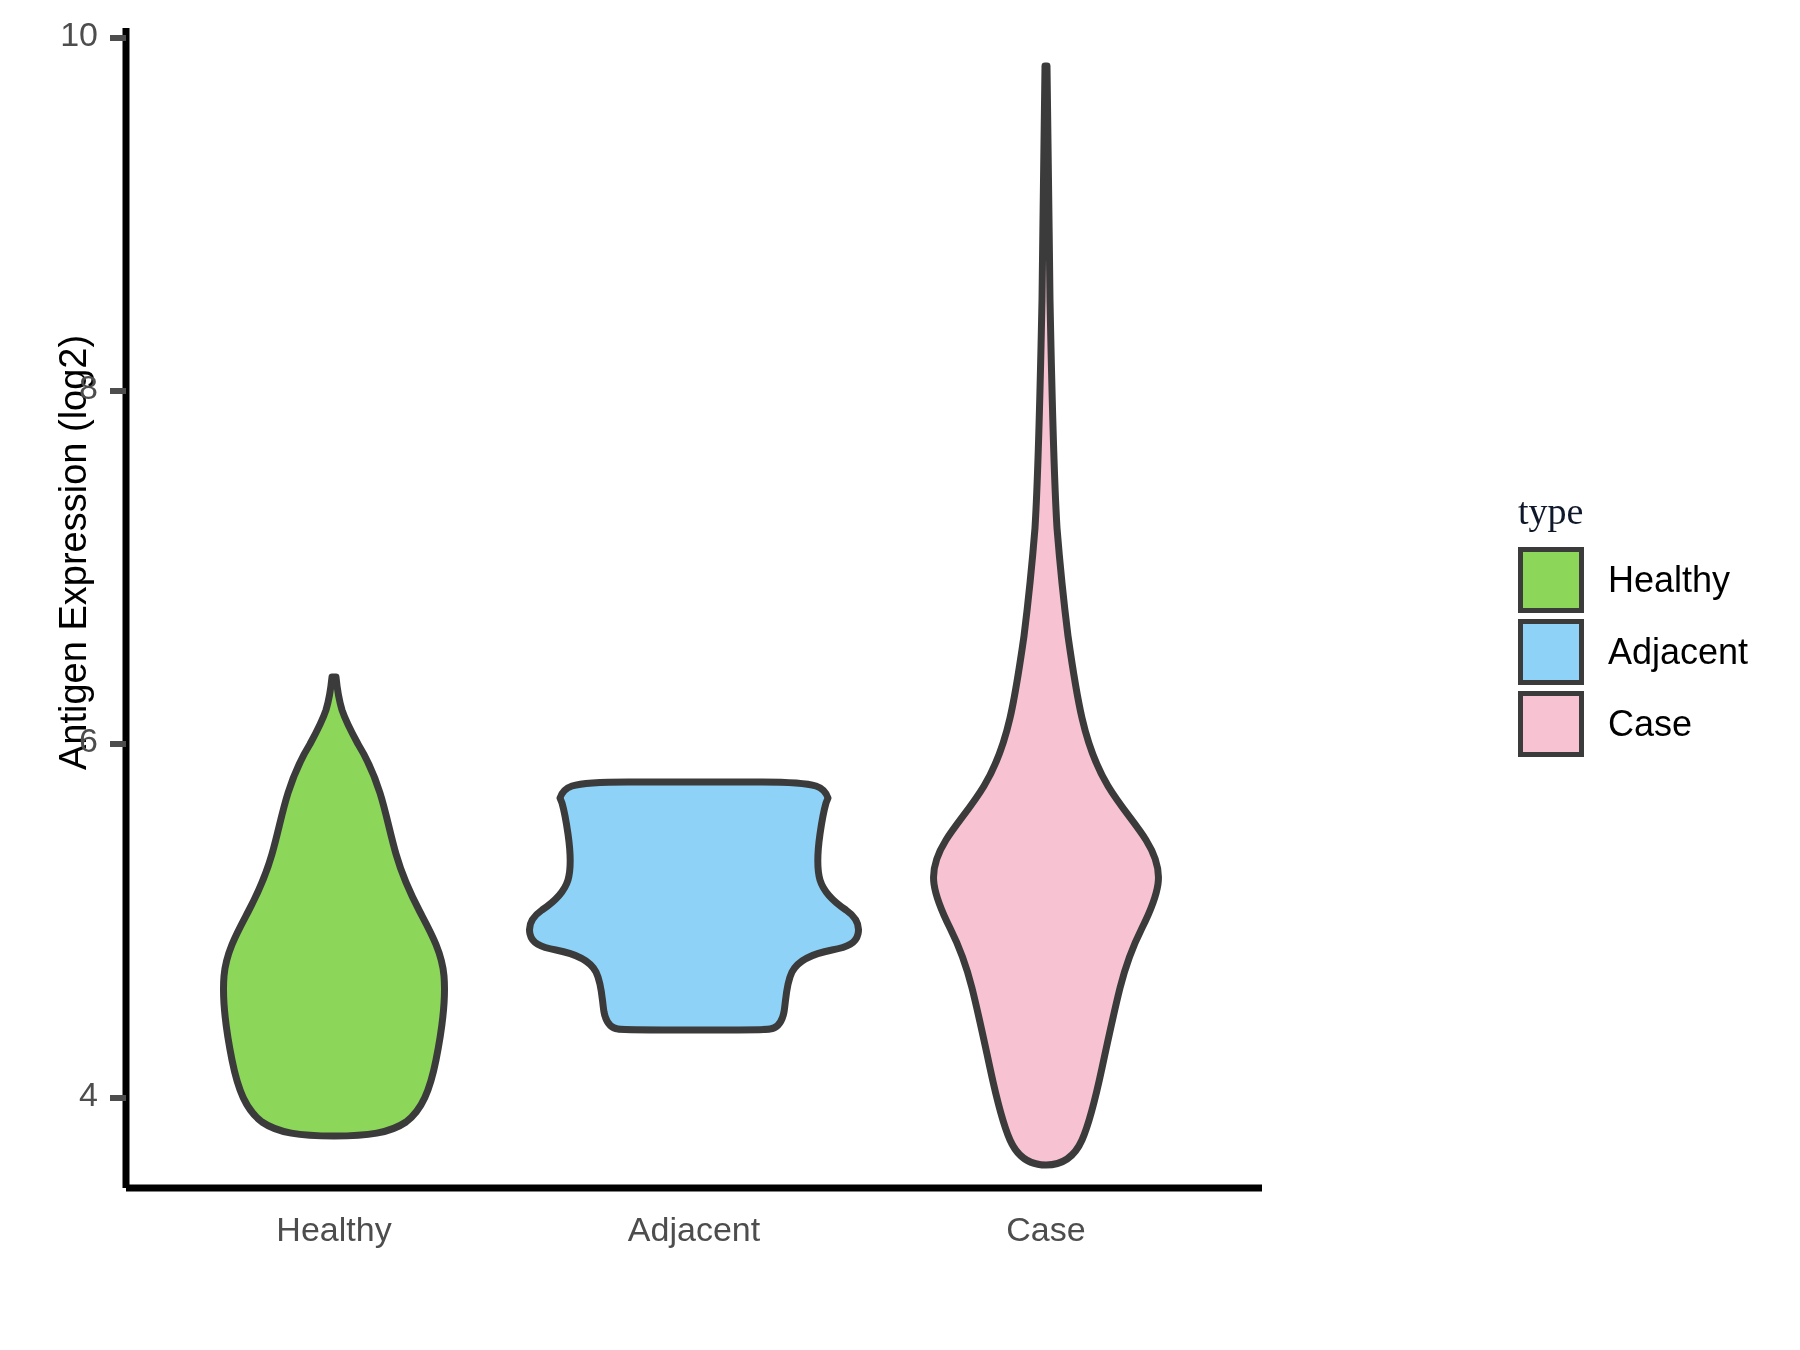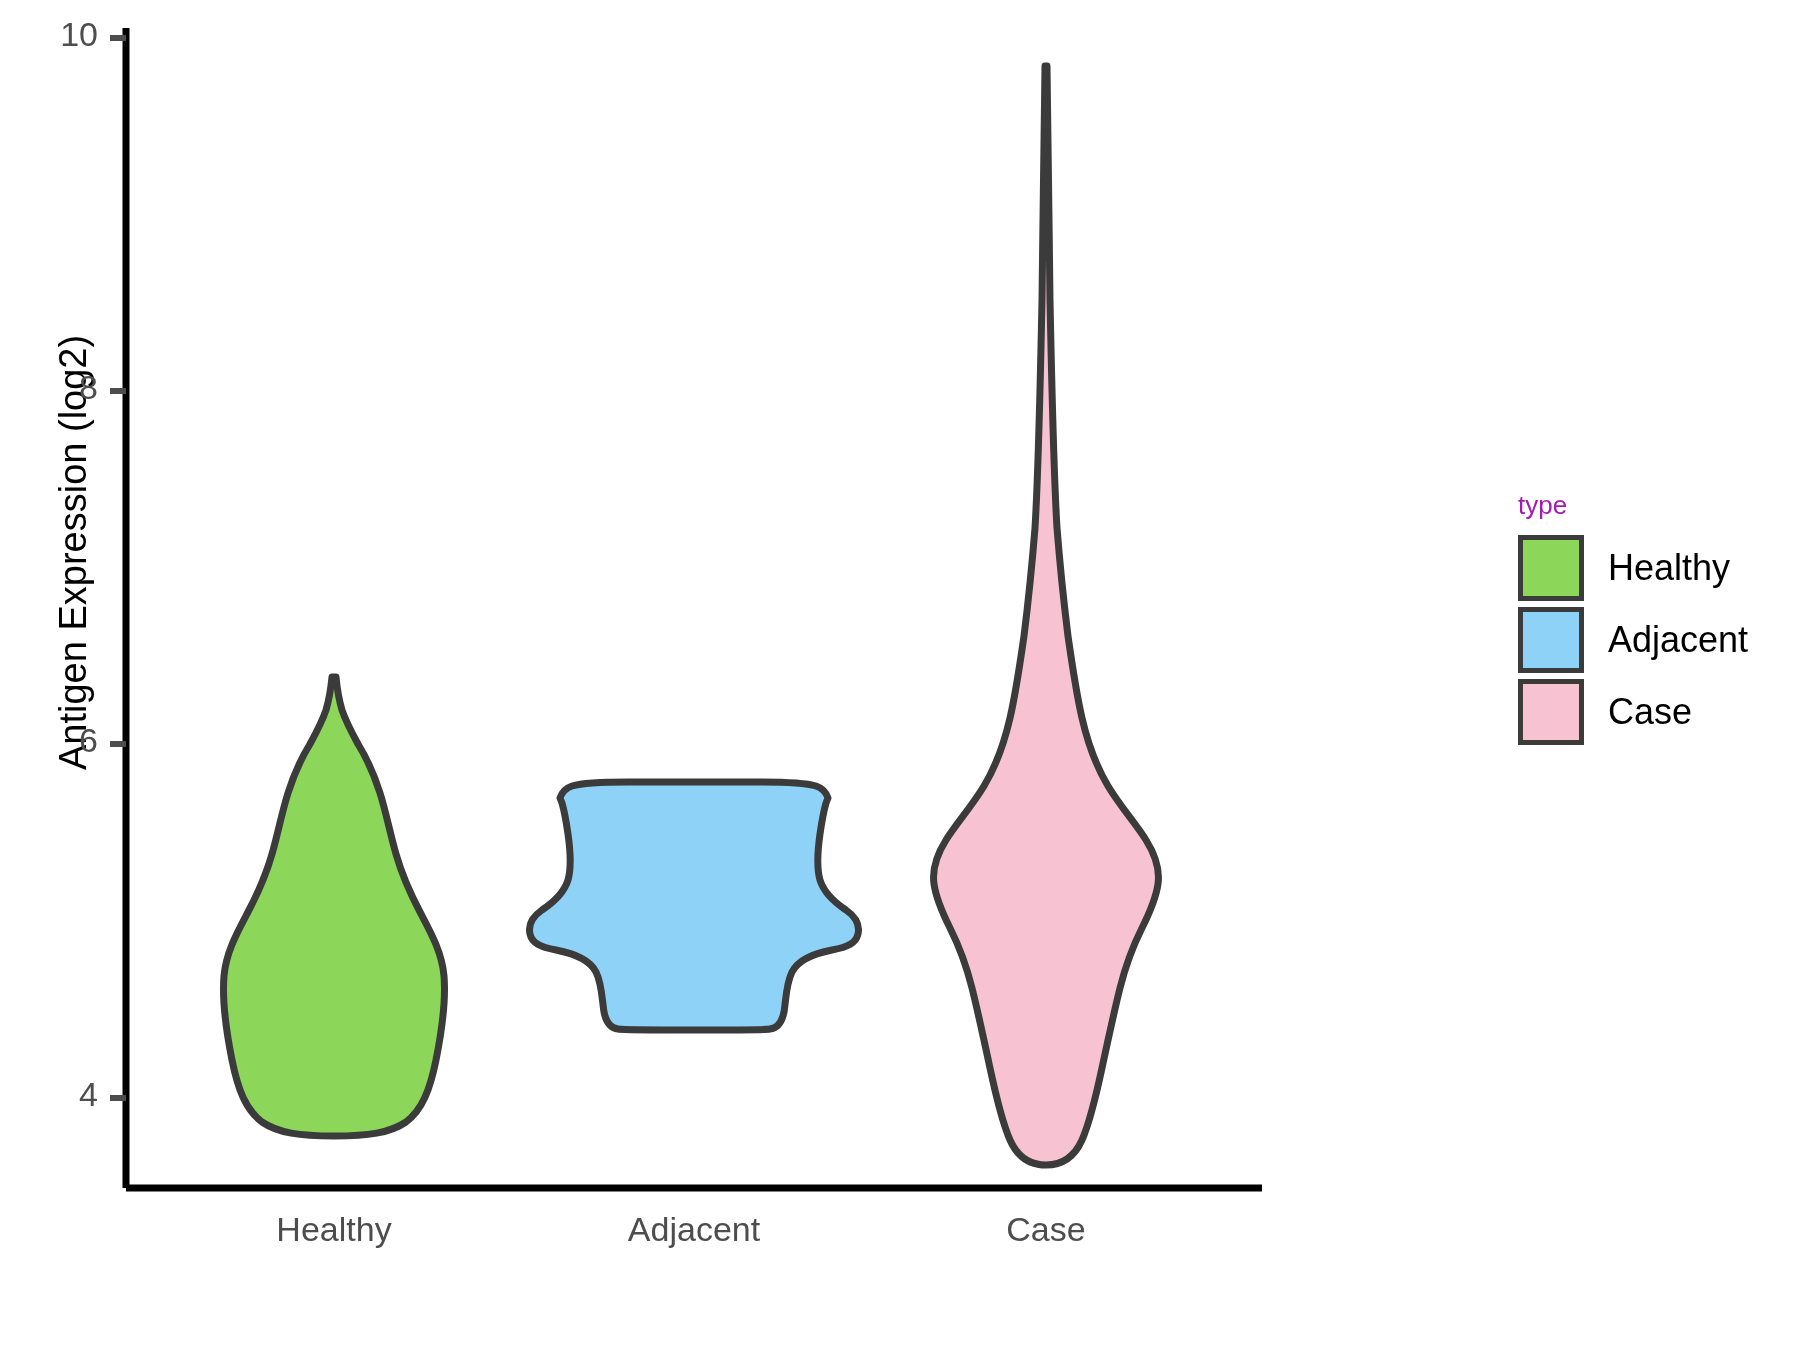--- a/index.html
+++ b/index.html
@@ -47,24 +47,25 @@
     color: #4d4d4d;
     text-align: center;
     white-space: nowrap;
   }
   .legend {
     position: absolute;
     left: 1518px;
     top: 492px;
   }
   .legend-title {
-    font-size: 26px;
-    color: #a21caf;
+    font-size: 38px;
+    color: #0f172a;
     margin: 0 0 14px 0;
     line-height: 1;
+    font-family: Liberation Serif, serif;
   }
   .legend-row {
     display: flex;
     align-items: center;
     height: 72px;
   }
   .legend-swatch {
     width: 66px;
     height: 66px;
     box-sizing: border-box;

